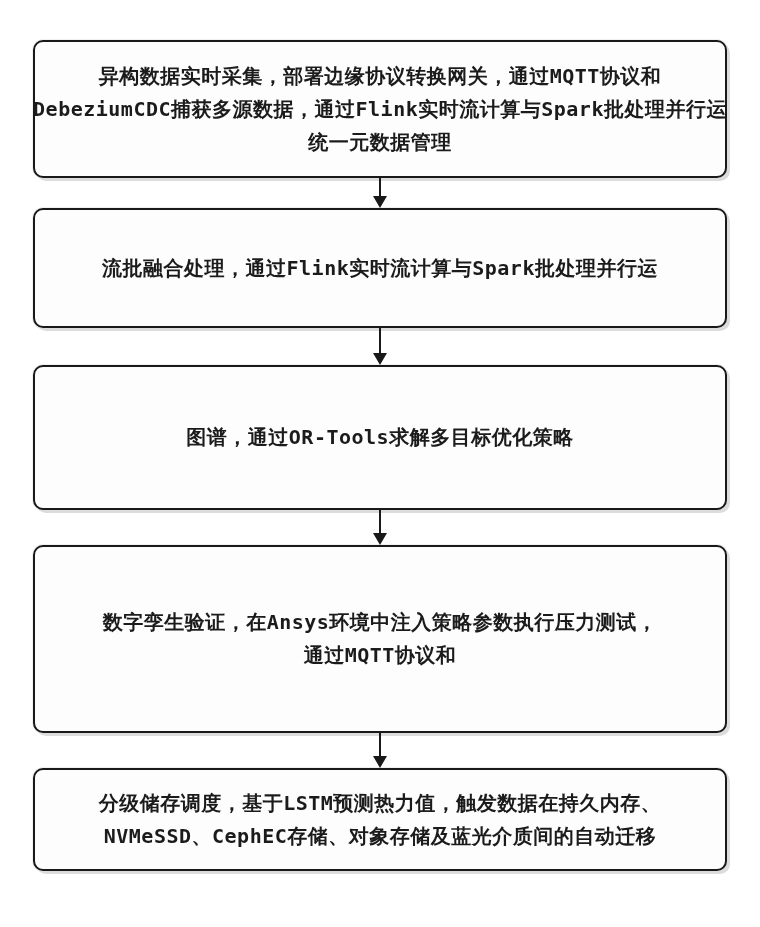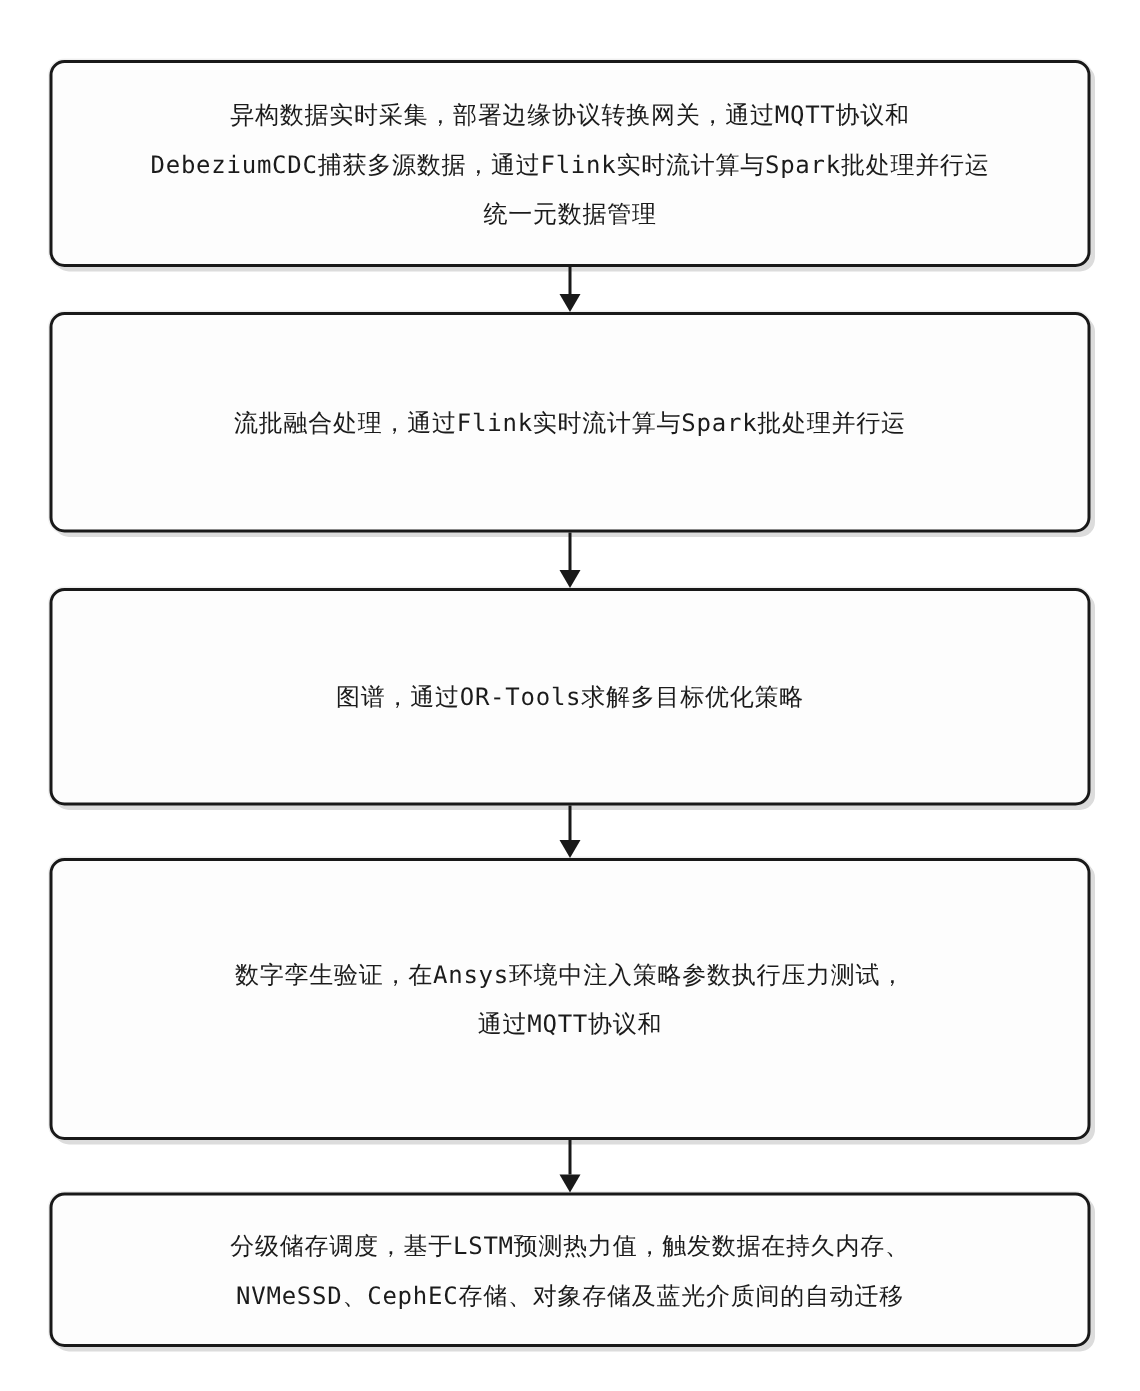--- a/index.html
+++ b/index.html
@@ -30,28 +30,28 @@
     background: #fdfdfd;
     box-shadow: 3px 3px 0 0 #dcdcdc, 0 0 0 1px rgba(0,0,0,0.06);
     display: flex;
     flex-direction: column;
     justify-content: center;
     align-items: center;
     text-align: center;
     padding: 6px 14px;
   }
   .flow-box .line {
-    font-size: 16px;
+    font-size: 20px;
     line-height: 33px;
-    font-weight: 400;
+    font-weight: 700;
     letter-spacing: 0.5px;
     white-space: nowrap;
   }
   .box-1 { height: 138px; }
-  .box-2 { height: 147px; }
+  .box-2 { height: 120px; }
   .box-3 { height: 145px; }
   .box-4 { height: 188px; }
   .box-5 { height: 103px; }
   .arrow {
     display: flex;
     flex-direction: column;
     align-items: center;
     width: 20px;
   }
   .arrow-1 { height: 30px; }

